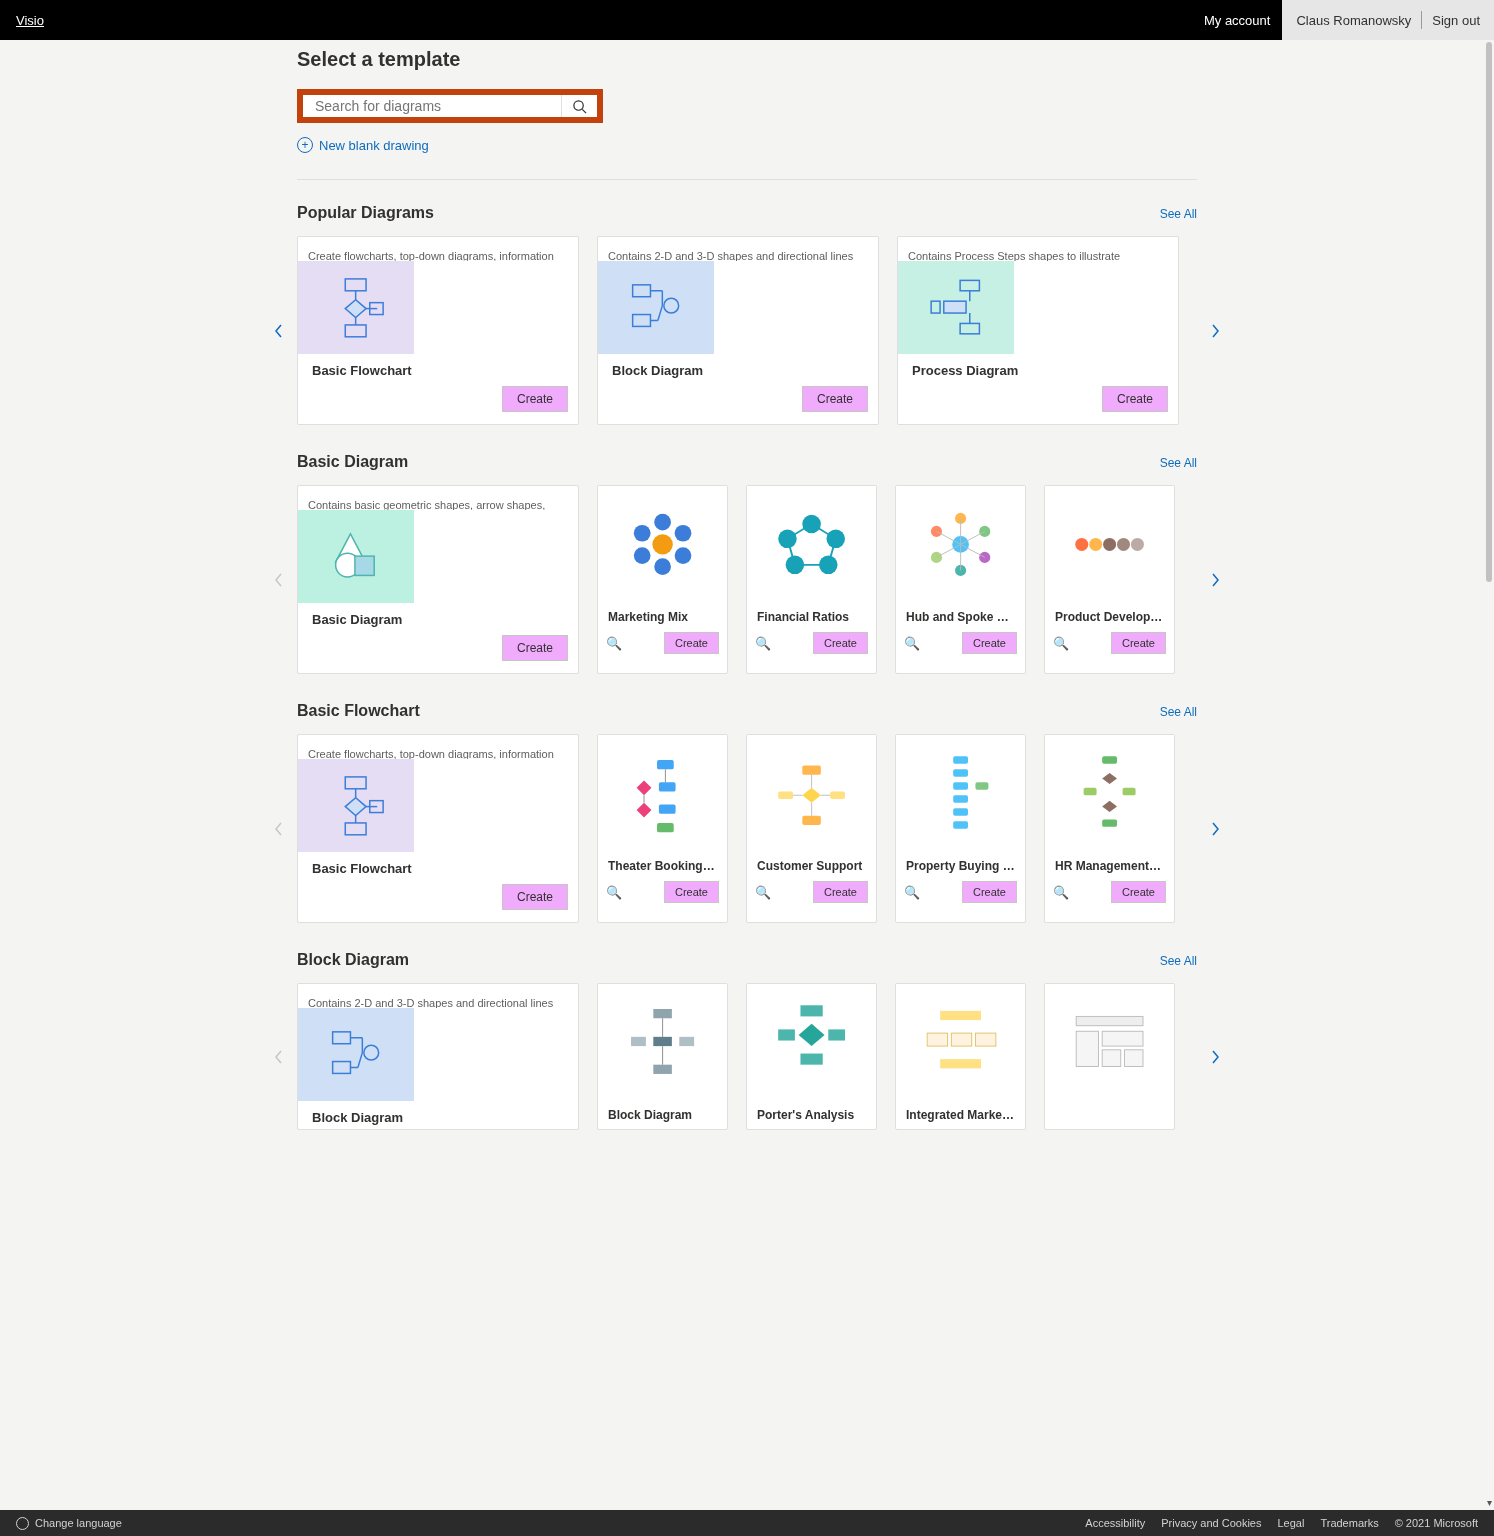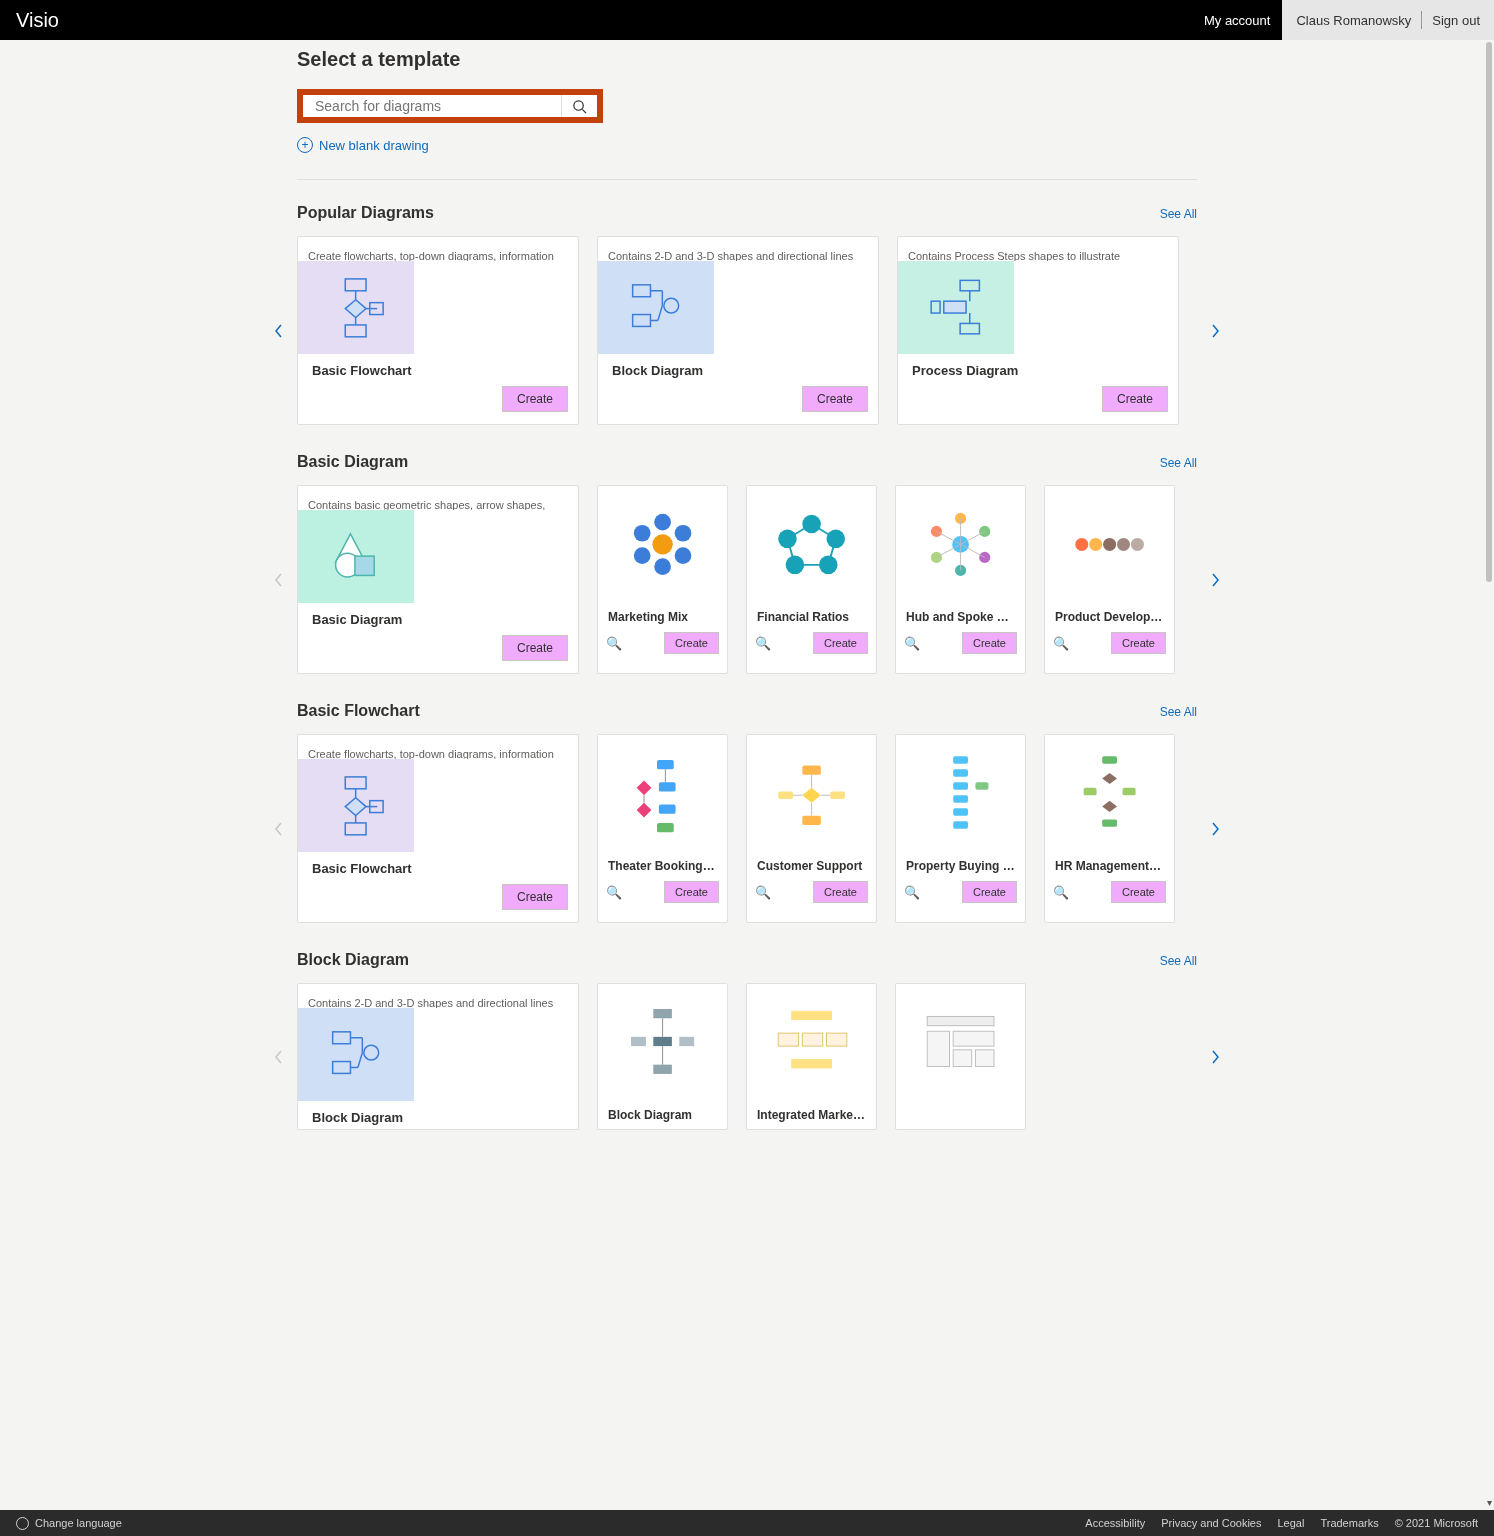--- a/index.html
+++ b/index.html
@@ -1,19 +1,19 @@
 <!DOCTYPE html>
 <html><head>
 <meta charset="utf-8">
 <style>
 * { box-sizing: border-box; margin: 0; padding: 0; }
 body { font-family: "Segoe UI", -apple-system, sans-serif; background: #f4f4f3; color: #323130; overflow-x: hidden; }
 
 .topbar { background: #000; color: #fff; height: 40px; display: flex; align-items: center; justify-content: space-between; padding: 0 0 0 16px; }
-.topbar-left { font-size: 20px; font-weight: 400; }
+.topbar-left { font-size: 13px; font-weight: 400; text-decoration: underline; }
 .topbar-right { display: flex; align-items: center; height: 100%; }
 .topbar-link { color: #fff; text-decoration: none; font-size: 13px; padding: 0 12px; height: 100%; display: flex; align-items: center; cursor: pointer; }
 .topbar-account { background: #e6e6e6; color: #323130; height: 100%; display: flex; align-items: center; padding: 0 14px; font-size: 13px; }
 .topbar-sep { width: 1px; height: 18px; background: #999; }
 .scrollbar-thumb { position: absolute; right: 2px; top: 42px; width: 6px; height: 540px; background: #c1c1c1; border-radius: 3px; }
 
 .container { max-width: 900px; margin: 0 auto; padding: 4px 0 40px; }
 
 h1.page-title { font-size: 20px; font-weight: 600; margin: 4px 0 18px; }
 .search-row { display: flex; align-items: center; gap: 0; margin-bottom: 12px; }
@@ -490,20 +490,35 @@
                   </svg>
                 </div>
               </div>
         <div class="card-title">Block Diagram</div>
 
       </div>
       <div class="card small">
         <div class="thumb">
                 <div style="width:100%;height:100%;background:#fff;display:flex;align-items:center;justify-content:center">
                   <svg class="svg-illus" viewBox="0 0 100 100">
+                    <path d="M50 30 L36 42 L50 54 L64 42 Z" fill="#26a69a"></path>
+                    <rect x="14" y="36" width="18" height="12" fill="#4db6ac"></rect>
+                    <rect x="68" y="36" width="18" height="12" fill="#4db6ac"></rect>
+                    <rect x="38" y="62" width="24" height="12" fill="#4db6ac"></rect>
+                    <rect x="38" y="10" width="24" height="12" fill="#4db6ac"></rect>
+                  </svg>
+                </div>
+              </div>
+        <div class="card-title">Porter's Analysis</div>
+
+      </div>
+      <div class="card small">
+        <div class="thumb">
+                <div style="width:100%;height:100%;background:#fff;display:flex;align-items:center;justify-content:center">
+                  <svg class="svg-illus" viewBox="0 0 100 100">
                     <rect x="28" y="16" width="44" height="10" fill="#ffe082"></rect>
                     <rect x="14" y="40" width="22" height="14" fill="#fff3e0" stroke="#e0c068"></rect>
                     <rect x="40" y="40" width="22" height="14" fill="#fff3e0" stroke="#e0c068"></rect>
                     <rect x="66" y="40" width="22" height="14" fill="#fff3e0" stroke="#e0c068"></rect>
                     <rect x="28" y="68" width="44" height="10" fill="#ffe082"></rect>
                   </svg>
                 </div>
               </div>
         <div class="card-title">Integrated Marketing Strategy Block Diagram</div>
 

